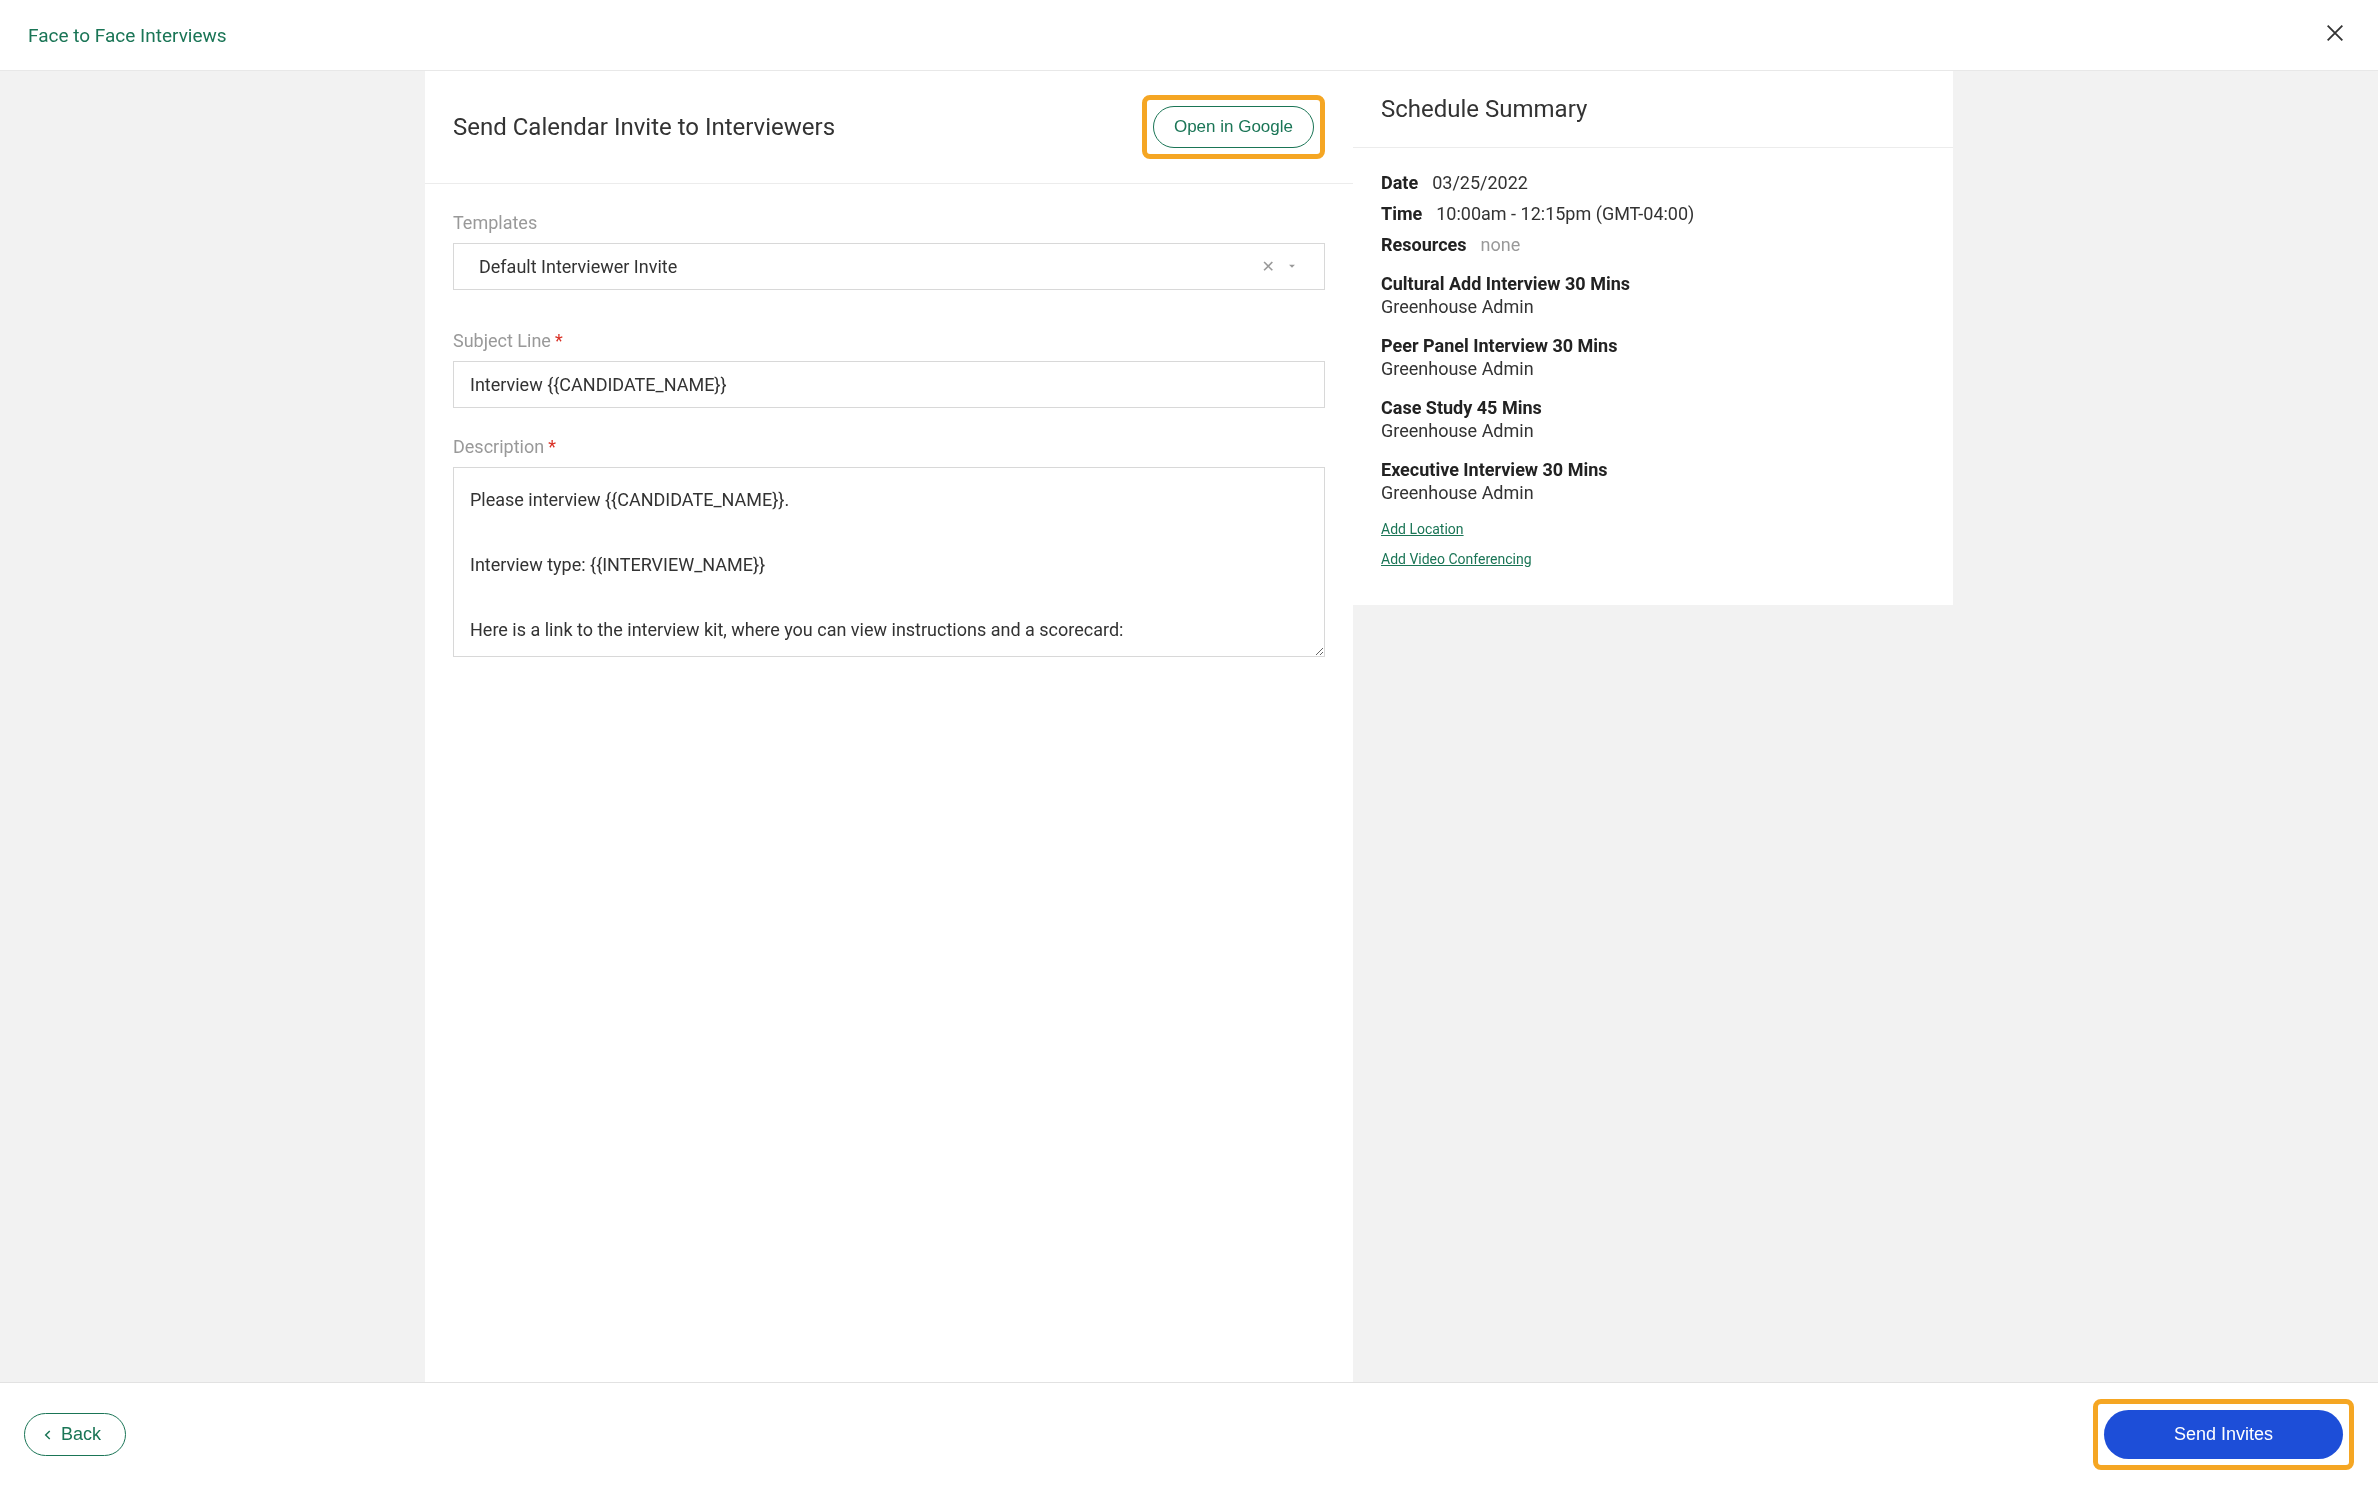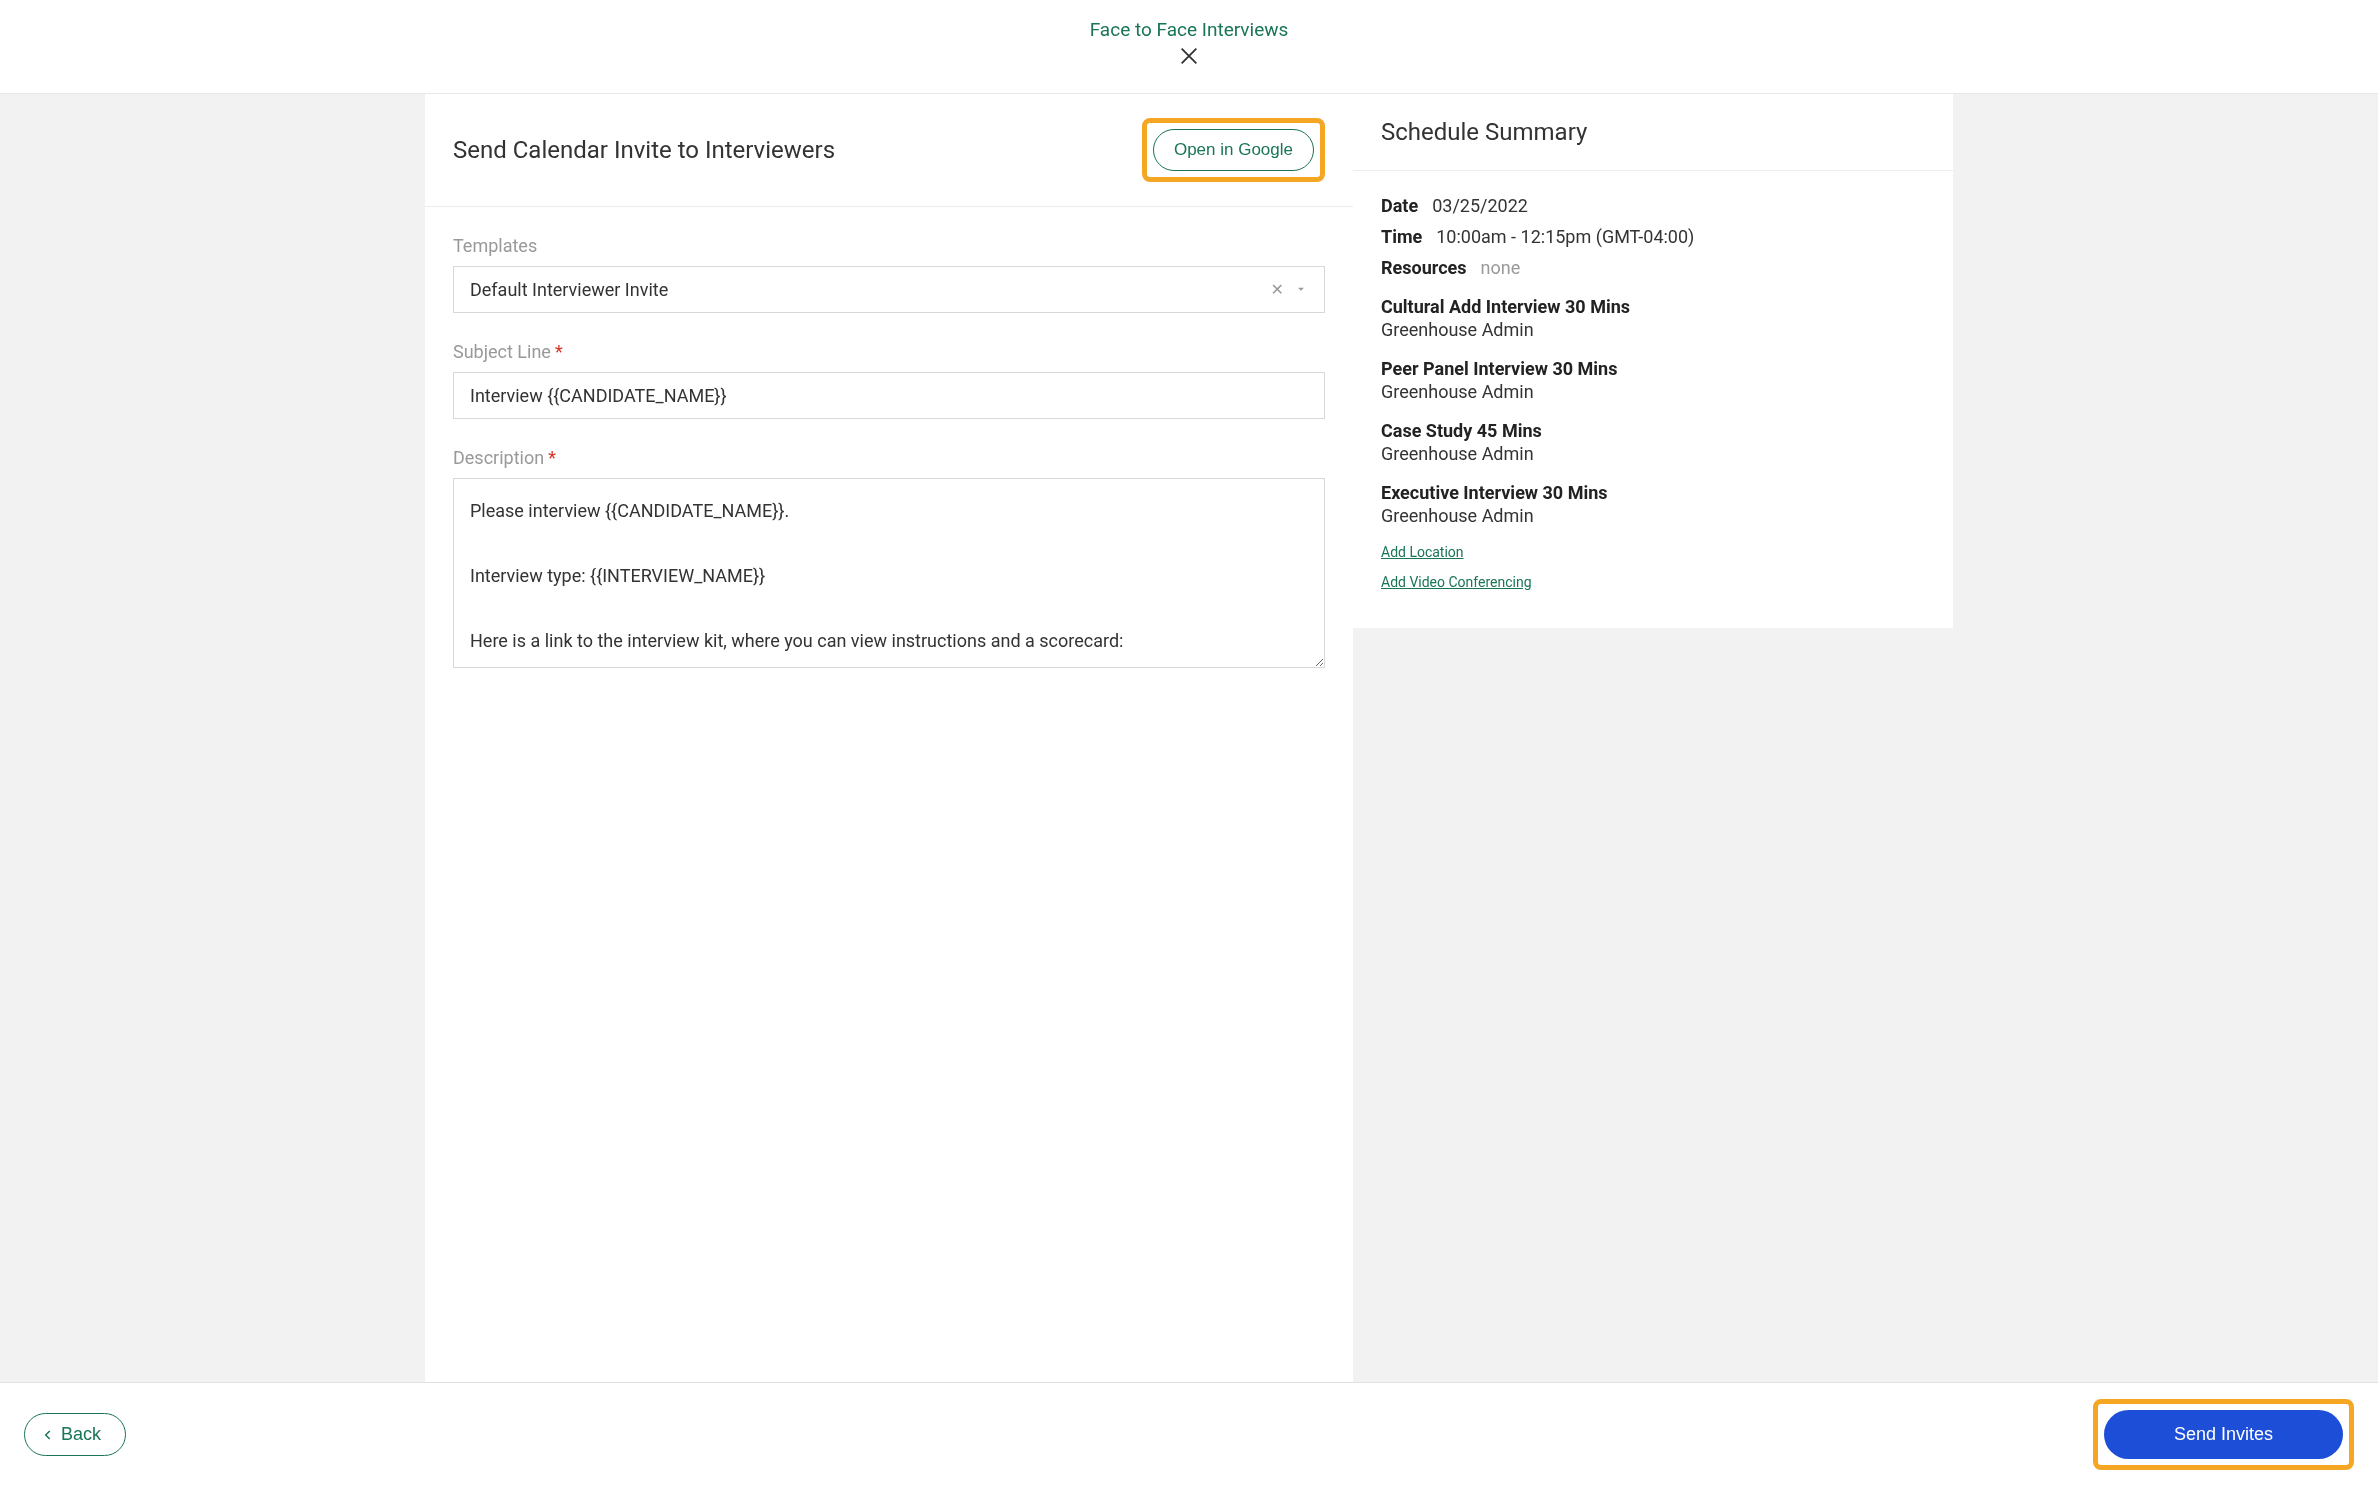--- a/index.html
+++ b/index.html
@@ -12,21 +12,20 @@
       background: #fff;
       color: #333;
     }
     .header {
       display: flex;
       justify-content: space-between;
       align-items: center;
       padding: 18px 28px;
       background: #fff;
       border-bottom: 1px solid #e8e8e8;
-      flex-direction: column;
     }
     .header-title {
       color: #1a7556;
       font-size: 19px;
       font-weight: 400;
     }
     .close-btn {
       cursor: pointer;
       padding: 4px;
     }
@@ -110,27 +109,27 @@
       display: block;
     }
     .required-asterisk {
       color: #d93025;
       margin-left: 4px;
     }
     .select-field {
       position: relative;
       border: 1px solid #d8d8d8;
       background: #fff;
-      padding: 12px 16px;
+      padding: 12px 25px;
       font-size: 18px;
       color: #333;
       display: flex;
       justify-content: space-between;
       align-items: center;
-      margin-bottom: 28px;
+      margin-bottom: 40px;
       cursor: pointer;
     }
     .select-controls {
       display: flex;
       align-items: center;
       gap: 10px;
       color: #999;
     }
     .select-clear {
       cursor: pointer;

